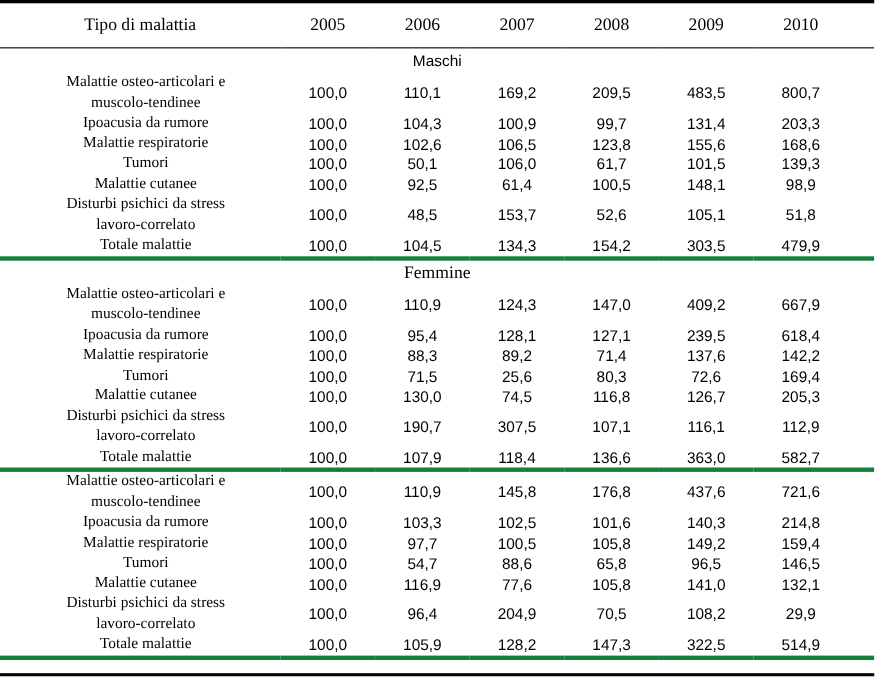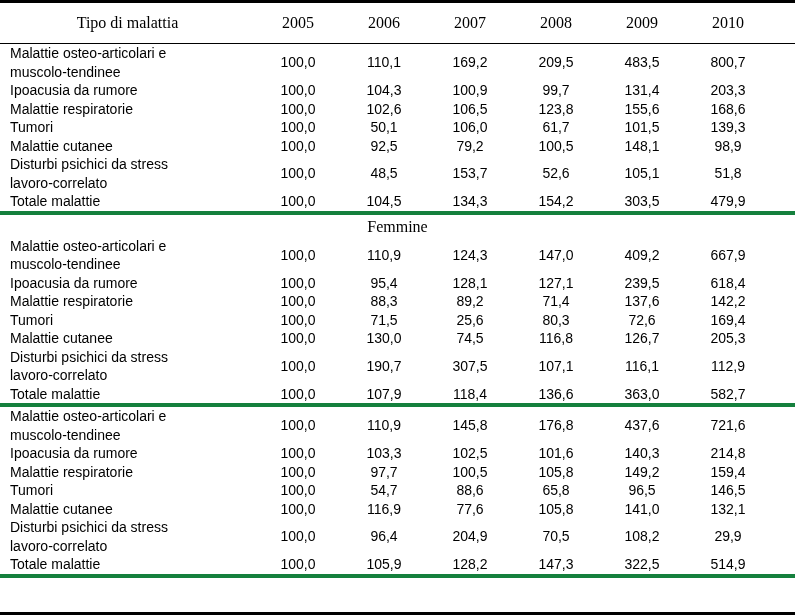--- a/index.html
+++ b/index.html
@@ -49,24 +49,24 @@
   td.section-title.serif {
     font-family: "Liberation Serif", serif;
     font-size: 16px;
   }
   td.section-title.sans {
     font-family: "Liberation Sans", sans-serif;
     font-size: 14px;
   }
 
   td.label {
-    font-family: Liberation Sans, sans-serif;
+    font-family: Liberation Serif, serif;
     font-size: 14px;
     line-height: 18.5px;
-    text-align: left;
+    text-align: center;
     vertical-align: middle;
     padding: 0 0 0 10px;
     white-space: pre-line;
   }
   td.num {
     font-family: "Liberation Sans", sans-serif;
     font-size: 14px;
     line-height: 18.5px;
     text-align: center;
     vertical-align: middle;
@@ -96,20 +96,23 @@
         <th>2005</th>
         <th>2006</th>
         <th>2007</th>
         <th>2008</th>
         <th>2009</th>
         <th class="last">2010</th>
       </tr>
     </thead>
     <tbody id="table-body">
         <tr>
+          <td colspan="7" class="section-title sans">Maschi</td>
+        </tr>
+        <tr>
           <td class="label">Malattie osteo-articolari e
 muscolo-tendinee</td>
           <td class="num">100,0</td>
           <td class="num">110,1</td>
           <td class="num">169,2</td>
           <td class="num">209,5</td>
           <td class="num">483,5</td>
           <td class="num last">800,7</td>
         </tr>
         <tr>
@@ -136,21 +139,21 @@
           <td class="num">50,1</td>
           <td class="num">106,0</td>
           <td class="num">61,7</td>
           <td class="num">101,5</td>
           <td class="num last">139,3</td>
         </tr>
         <tr>
           <td class="label">Malattie cutanee</td>
           <td class="num">100,0</td>
           <td class="num">92,5</td>
-          <td class="num">79,2</td>
+          <td class="num">61,4</td>
           <td class="num">100,5</td>
           <td class="num">148,1</td>
           <td class="num last">98,9</td>
         </tr>
         <tr>
           <td class="label">Disturbi psichici da stress
 lavoro-correlato</td>
           <td class="num">100,0</td>
           <td class="num">48,5</td>
           <td class="num">153,7</td>

